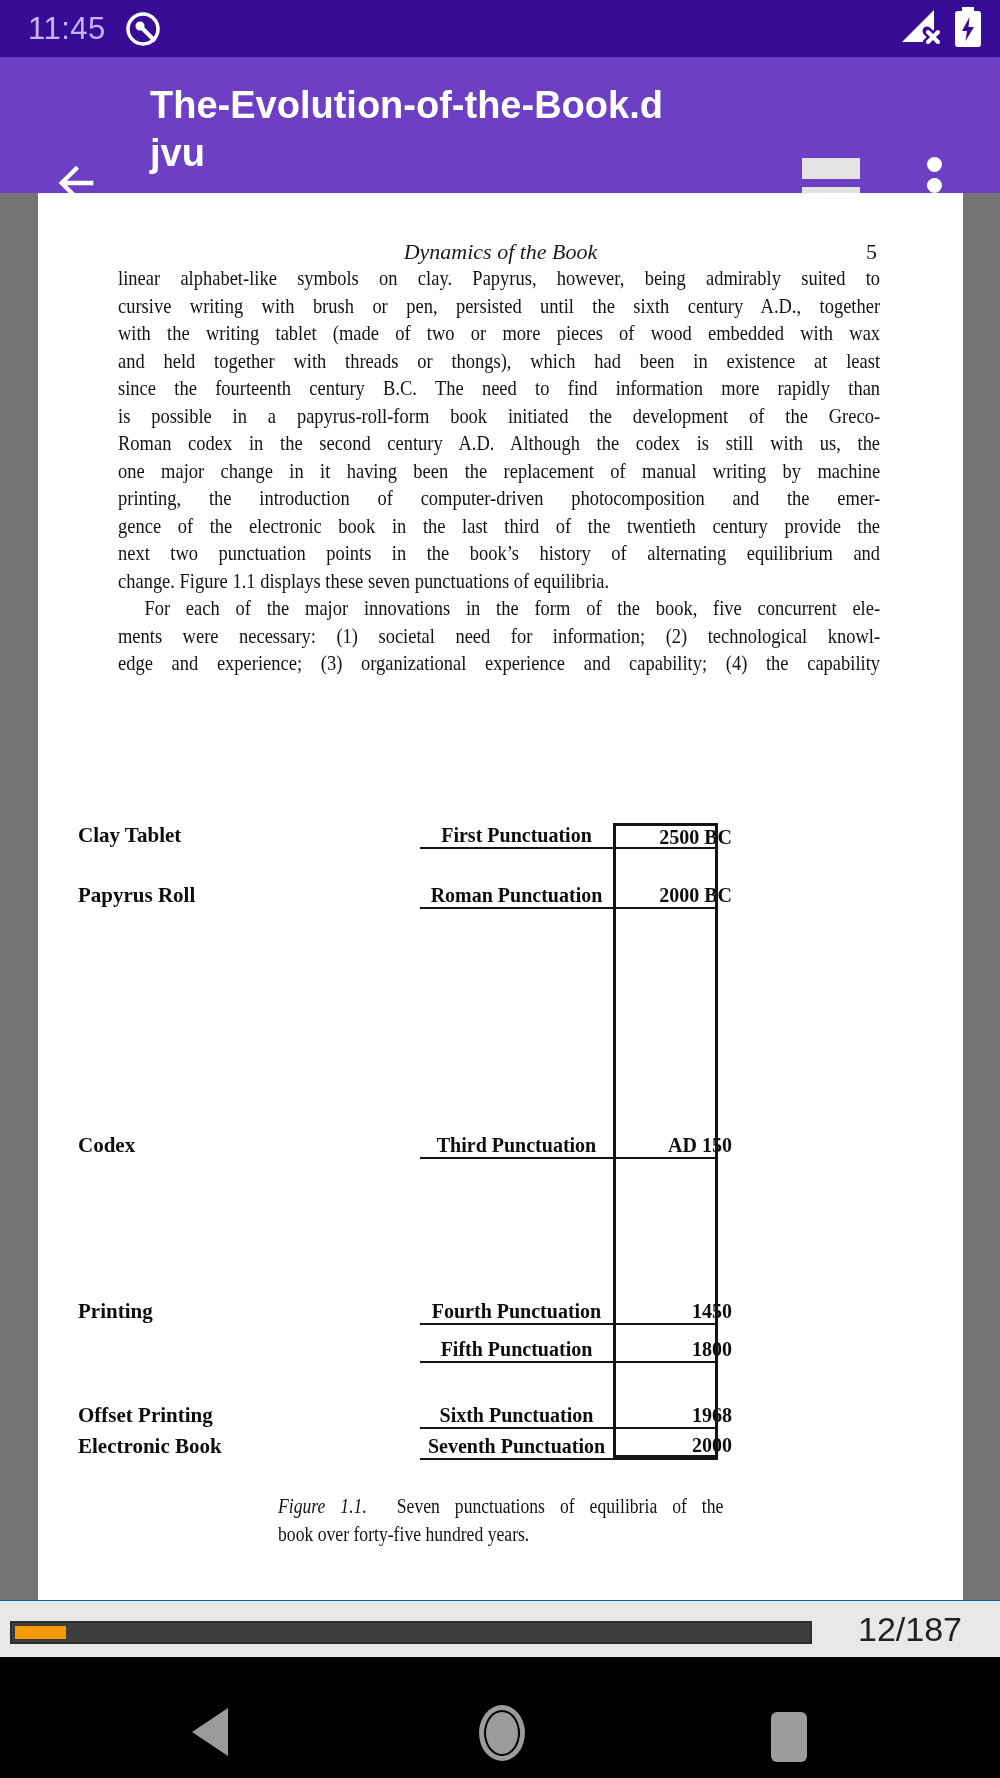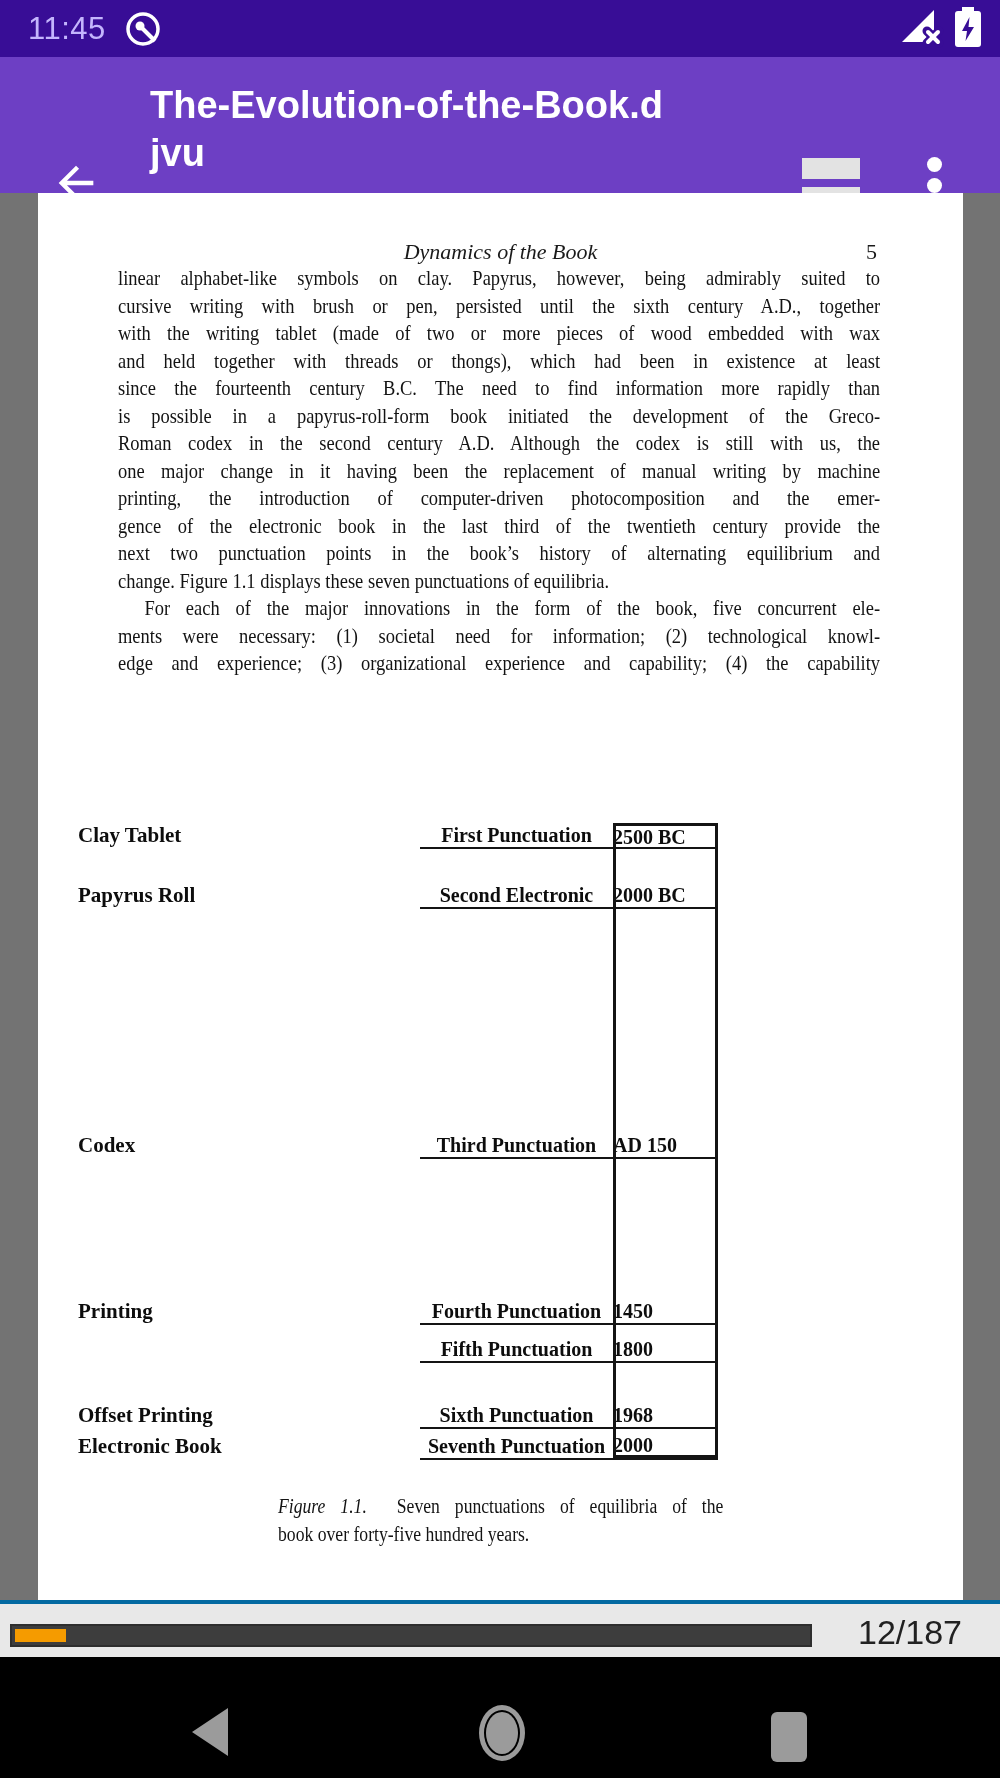--- a/index.html
+++ b/index.html
@@ -64,40 +64,40 @@
   .fig-label {
     position:absolute; left:40px; width:326px; text-align:left;
     font-weight:bold; font-size:21px; color:#0d0d0d; height:25px; line-height:25px;
   }
   .fig-punct {
     position:absolute; left:382px; width:193px; text-align:center;
     font-weight:bold; font-size:20px; color:#0d0d0d; height:25px; line-height:25px;
     white-space:nowrap;
   }
   .fig-date {
-    position:absolute; left:575px; width:103px; text-align:left;
+    position:absolute; left:591px; width:103px; text-align:right;
     font-weight:bold; font-size:20px; color:#0d0d0d; height:25px; line-height:25px;
   }
   .fig-line { position:absolute; left:382px; width:298px; height:0; border-top:2px solid #141414; }
   .fig-box {
     position:absolute; left:575px; top:630px; width:105px; height:635px;
     border:3px solid #141414;
   }
   .fig-caption {
     position:absolute; left:240px; top:1299px; width:505px;
     transform:scaleX(0.882); transform-origin:0 0;
     font-size:20px; line-height:28px; color:#131313;
   }
   .fig-caption .cap1 { text-align:justify; text-align-last:justify; white-space:nowrap; }
   .fig-caption .cap-label { font-style:italic; }
 
   
   .seek-strip {
     position:absolute; left:0; top:1600px; width:1000px; height:57px;
-    background:#E8E8E8; border-top:4px solid #0369a1;
+    background:#E8E8E8; border-top:1px solid #0369a1;
   }
   .seek-track {
     position:absolute; left:10px; top:20px; width:802px; height:23px;
     background:#3D3D3D; border:2px solid #2E2E2E; cursor:pointer;
   }
   .seek-fill {
     position:absolute; left:3px; top:3px; height:13px; background:#F59B00;
   }
   .page-indicator {
     position:absolute; right:38px; top:0; height:57px; line-height:57px;
@@ -205,21 +205,21 @@
       </div>
 
       <div class="figure">
 
         <div class="fig-label" style="top:630px">Clay Tablet</div>
         <div class="fig-punct" style="top:630px">First Punctuation</div>
         <div class="fig-date" style="top:632px">2500 BC</div>
         <div class="fig-line" style="top:654px"></div>
 
         <div class="fig-label" style="top:690px">Papyrus Roll</div>
-        <div class="fig-punct" style="top:690px">Second Electronic</div>
+        <div class="fig-punct" style="top:690px">Roman Punctuation</div>
         <div class="fig-date" style="top:690px">2000 BC</div>
         <div class="fig-line" style="top:714px"></div>
 
         <div class="fig-label" style="top:940px">Codex</div>
         <div class="fig-punct" style="top:940px">Third Punctuation</div>
         <div class="fig-date" style="top:940px">AD 150</div>
         <div class="fig-line" style="top:964px"></div>
 
         <div class="fig-label" style="top:1106px">Printing</div>
         <div class="fig-punct" style="top:1106px">Fourth Punctuation</div>

